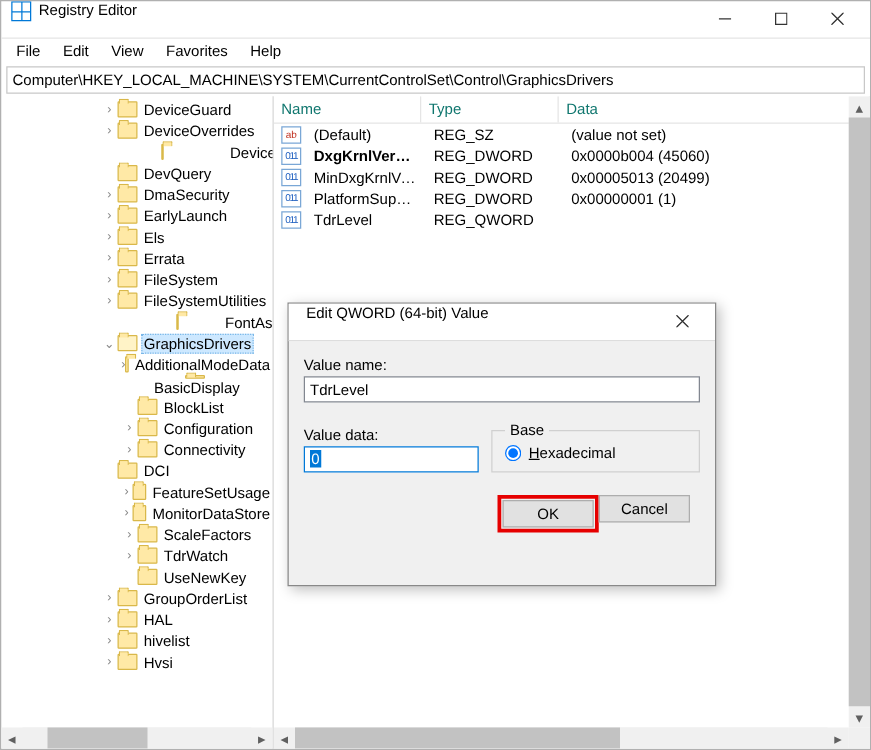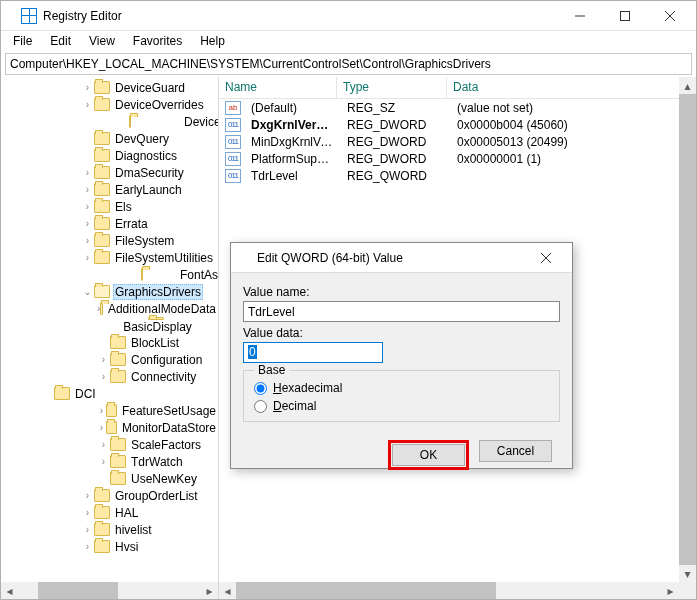--- a/index.html
+++ b/index.html
@@ -1,19 +1,19 @@
 <!DOCTYPE html>
 <html><head>
 <meta charset="utf-8">
 <style>
 * { margin: 0; padding: 0; box-sizing: border-box; font-family: "Segoe UI", Tahoma, sans-serif; font-size: 12px; }
 body { background: #fff; width: 697px; height: 600px; overflow: hidden; border: 1px solid #b0b0b0; position: relative; }
 
 
-.titlebar { height: 30px; display: flex; align-items: center; padding: 0 4px 0 20px; border-bottom: 1px solid #e5e5e5; }
+.titlebar { height: 30px; display: flex; padding: 0 4px 0 8px; border-bottom: 1px solid #e5e5e5; }
 .titlebar .app-icon { width: 16px; height: 16px; background: #0078d7; position: relative; margin-right: 6px; display: grid; grid-template-columns: 1fr 1fr; grid-template-rows: 1fr 1fr; gap: 1px; padding: 1px; }
 .titlebar .app-icon span { background: #fff; }
 .titlebar .title { flex: 1; color: #000; }
 .winbtn { width: 45px; height: 28px; display: flex; align-items: center; justify-content: center; color: #555; }
 .winbtn svg { width: 10px; height: 10px; stroke: #333; stroke-width: 1; fill: none; }
 
 
 .menubar { height: 20px; display: flex; align-items: center; padding: 0 4px; gap: 2px; }
 .menubar .mi { padding: 2px 8px; }
 
@@ -56,28 +56,28 @@
 .vicon.str { color: #c03020; }
 .vicon.bin { color: #2060c0; letter-spacing: -1px; }
 
 
 .dialog { position: absolute; left: 229px; top: 241px; width: 343px; height: 227px; background: #f0f0f0; border: 1px solid #888; box-shadow: 3px 3px 10px rgba(0,0,0,0.25); }
 .dialog .titlebar { height: 30px; border-bottom: 1px solid #ddd; background: #fff; }
 .dialog .body { padding: 8px 12px; }
 .dlabel { color: #000; margin-top: 4px; margin-bottom: 2px; }
 .dinput { width: 100%; height: 21px; border: 1px solid #828790; background: #fff; padding: 2px 4px; font-family: inherit; font-size: 12px; }
 .dinput[readonly] { background: #fff; }
-.drow2 { display: flex; margin-top: 0; gap: 0; flex-direction: column; }
+.drow2 { display: flex; margin-top: 15px; gap: 10px; }
 .drow2 .left { width: 140px; }
 .fieldset { border: 1px solid #d0d0d0; padding: 2px 10px 6px 10px; }
 .fieldset legend { padding: 0 4px; }
 .radio-row { display: flex; align-items: center; height: 18px; gap: 6px; }
 .radio-row input { margin: 0; }
 .radio-row label u { text-decoration: underline; }
-.dbuttons { display: flex; justify-content: flex-end; gap: 10px; margin-top: 18px; padding-right: 8px;}
+.dbuttons { display: flex; justify-content: flex-end; margin-top: 18px; padding-right: 8px;}
 .btn { width: 73px; height: 22px; border: 1px solid #adadad; background: #e1e1e1; text-align: center; line-height: 20px; }
 .ok-highlight { border: 3px solid #e60000; padding: 1px; }
 
 .col-name { width: 118px; }
 .col-type { width: 110px; }
 .col-data { flex: 1; }
 
 .selval { background: #0078d7; color: #fff; padding: 0 1px; }
 </style>
 </head>
@@ -137,25 +137,20 @@
           <span class="tw"></span>
           <span class="fld"></span>
           <span class="lbl">DevicePanels</span>
         </div>
         <div class="tree-row" style="padding-left: 80px;">
           <span class="tw"></span>
           <span class="fld"></span>
           <span class="lbl">DevQuery</span>
         </div>
         <div class="tree-row" style="padding-left: 80px;">
-          <span class="tw"></span>
-          <span class="fld"></span>
-          <span class="lbl">Diagnostics</span>
-        </div>
-        <div class="tree-row" style="padding-left: 80px;">
           <span class="tw">›</span>
           <span class="fld"></span>
           <span class="lbl">DmaSecurity</span>
         </div>
         <div class="tree-row" style="padding-left: 80px;">
           <span class="tw">›</span>
           <span class="fld"></span>
           <span class="lbl">EarlyLaunch</span>
         </div>
         <div class="tree-row" style="padding-left: 80px;">
@@ -206,21 +201,21 @@
         <div class="tree-row" style="padding-left: 96px;">
           <span class="tw">›</span>
           <span class="fld"></span>
           <span class="lbl">Configuration</span>
         </div>
         <div class="tree-row" style="padding-left: 96px;">
           <span class="tw">›</span>
           <span class="fld"></span>
           <span class="lbl">Connectivity</span>
         </div>
-        <div class="tree-row" style="padding-left: 40px;">
+        <div class="tree-row" style="padding-left: 80px;">
           <span class="tw"></span>
           <span class="fld"></span>
           <span class="lbl">DCI</span>
         </div>
         <div class="tree-row" style="padding-left: 96px;">
           <span class="tw">›</span>
           <span class="fld"></span>
           <span class="lbl">FeatureSetUsage</span>
         </div>
         <div class="tree-row" style="padding-left: 96px;">
@@ -344,24 +339,20 @@
       <div class="left">
         <div class="dlabel">Value data:</div>
         <div class="dinput" style="border-color:#0078d7"><span class="selval">0</span></div>
       </div>
       <fieldset class="fieldset" style="flex:1">
         <legend>Base</legend>
         <div class="radio-row">
           <input type="radio" checked="" style="">
           <label><u>H</u><span>exadecimal</span></label>
         </div>
-        <div class="radio-row">
-          <input type="radio" style="">
-          <label><u>D</u><span>ecimal</span></label>
-        </div>
       </fieldset>
     </div>
     <div class="dbuttons">
       <div class="ok-highlight">
         <div class="btn">OK</div>
       </div>
       <div class="btn">Cancel</div>
     </div>
   </div>
 </div>

